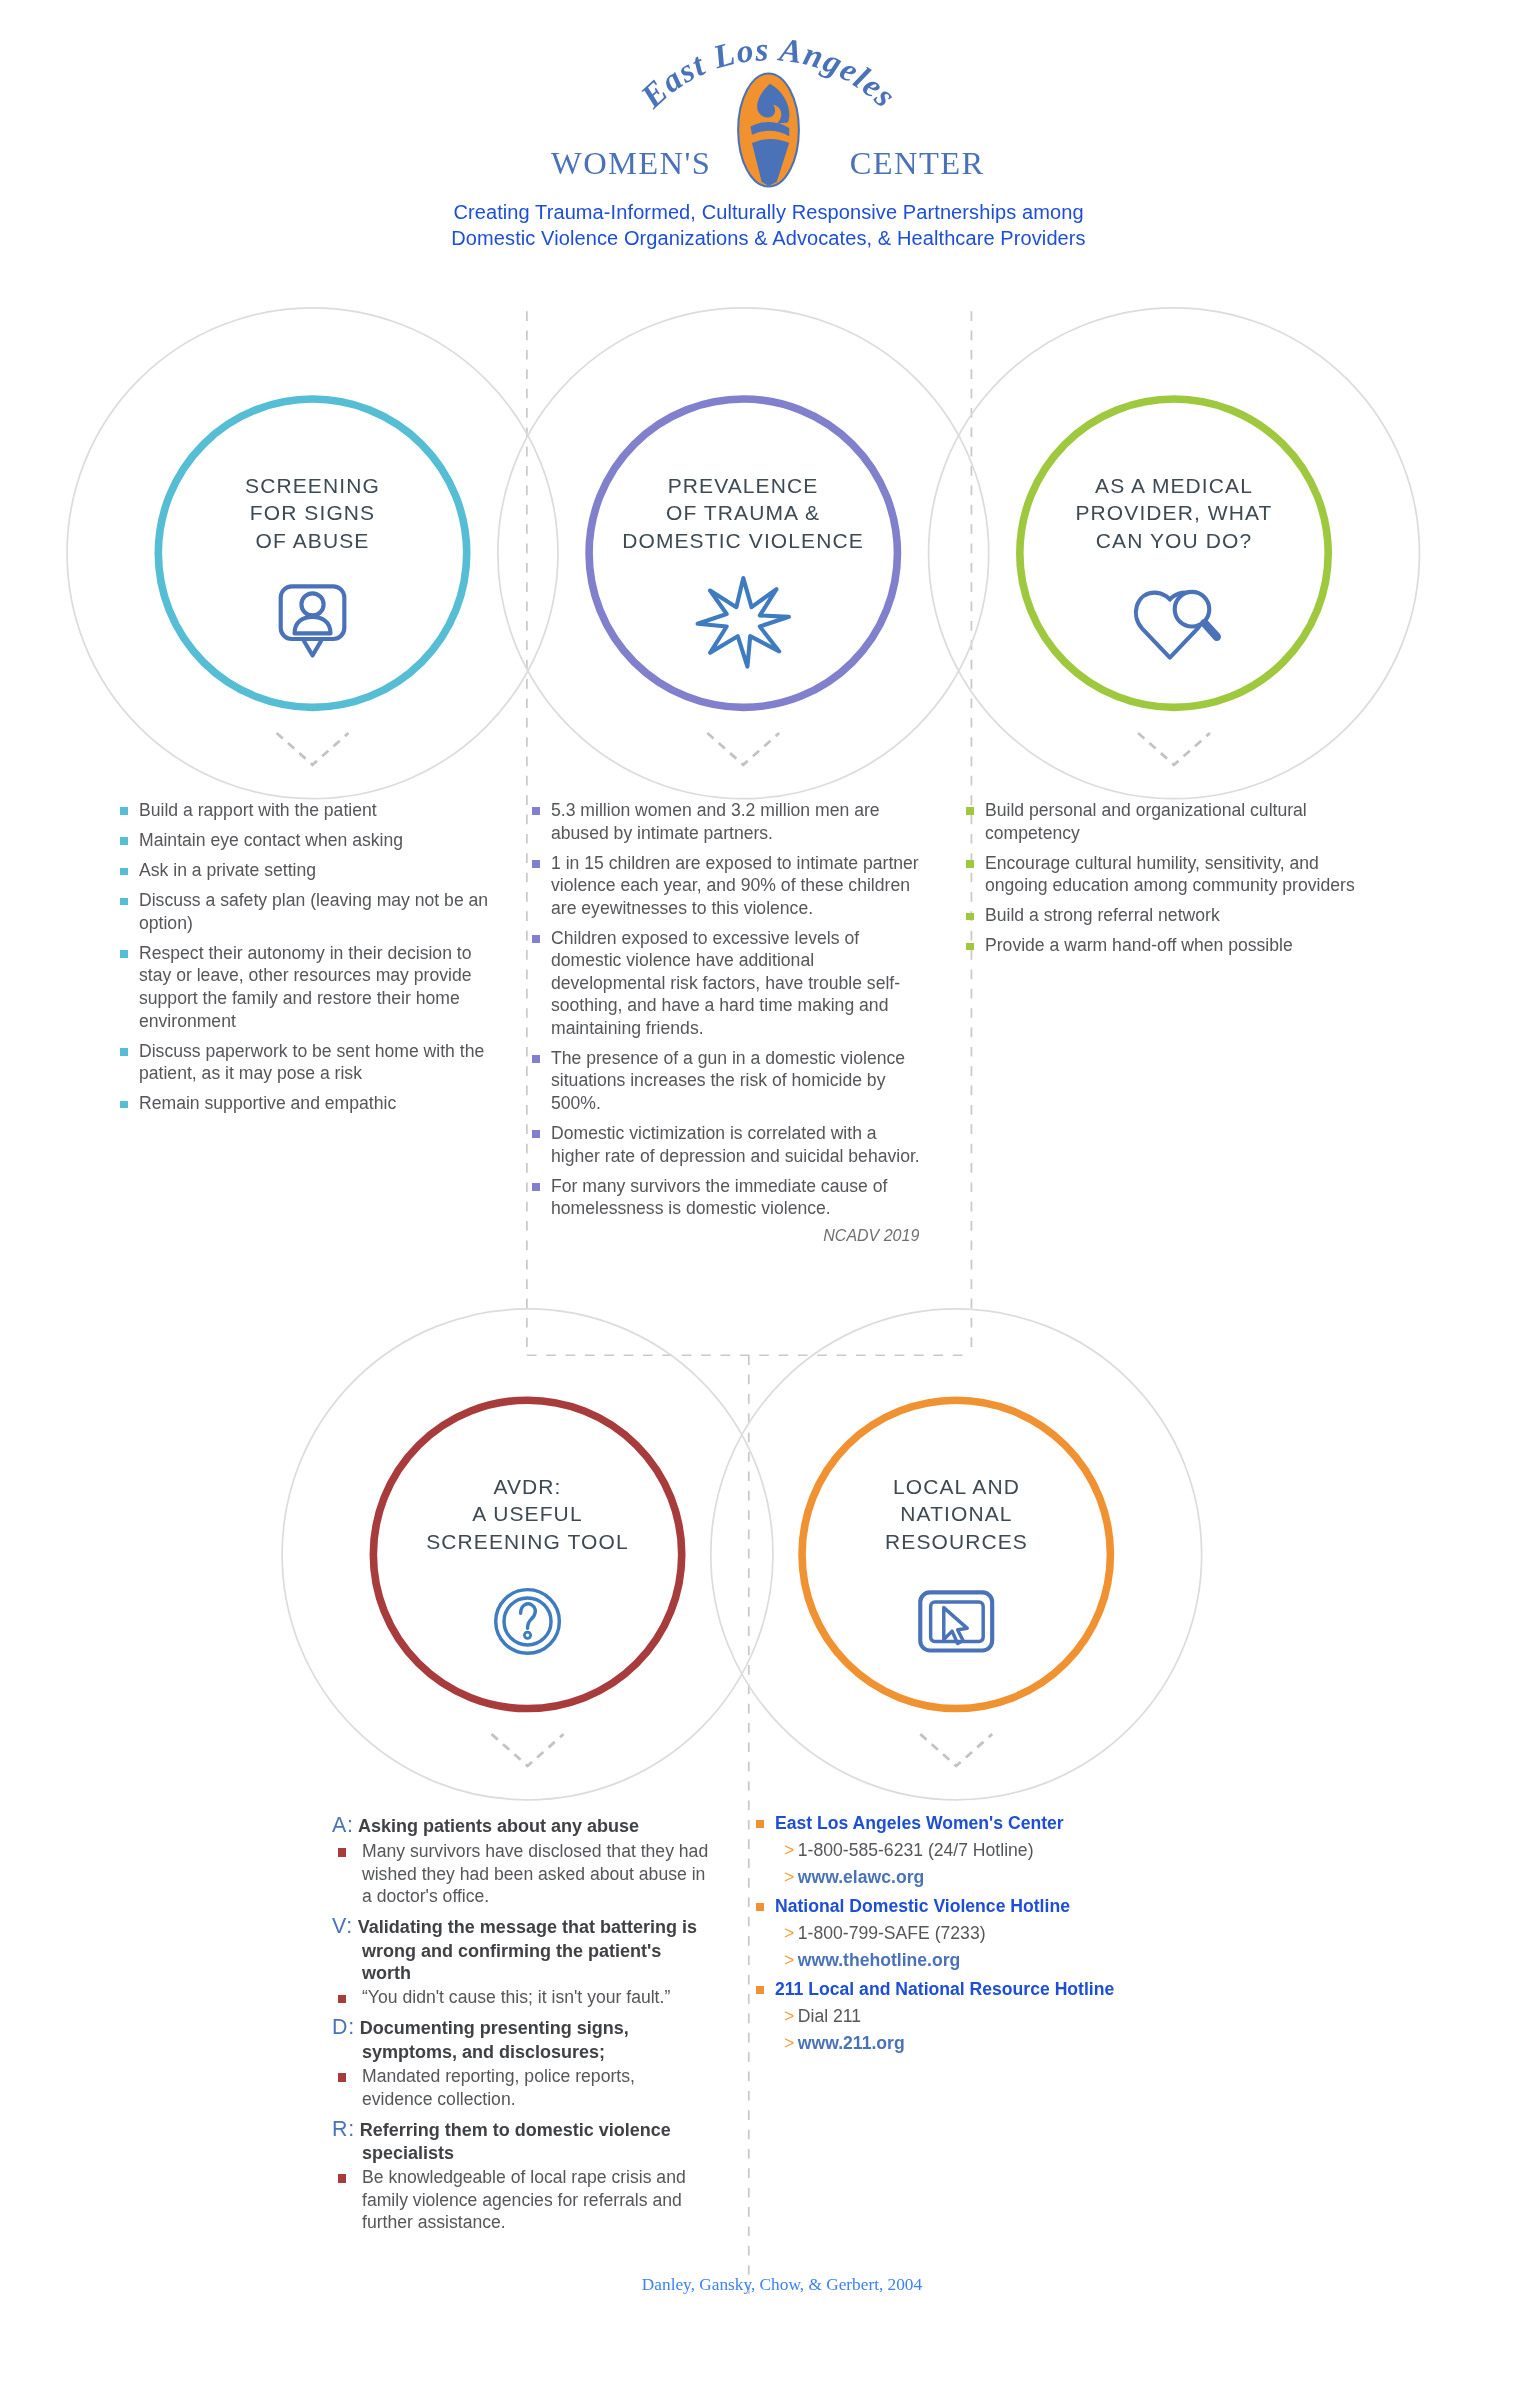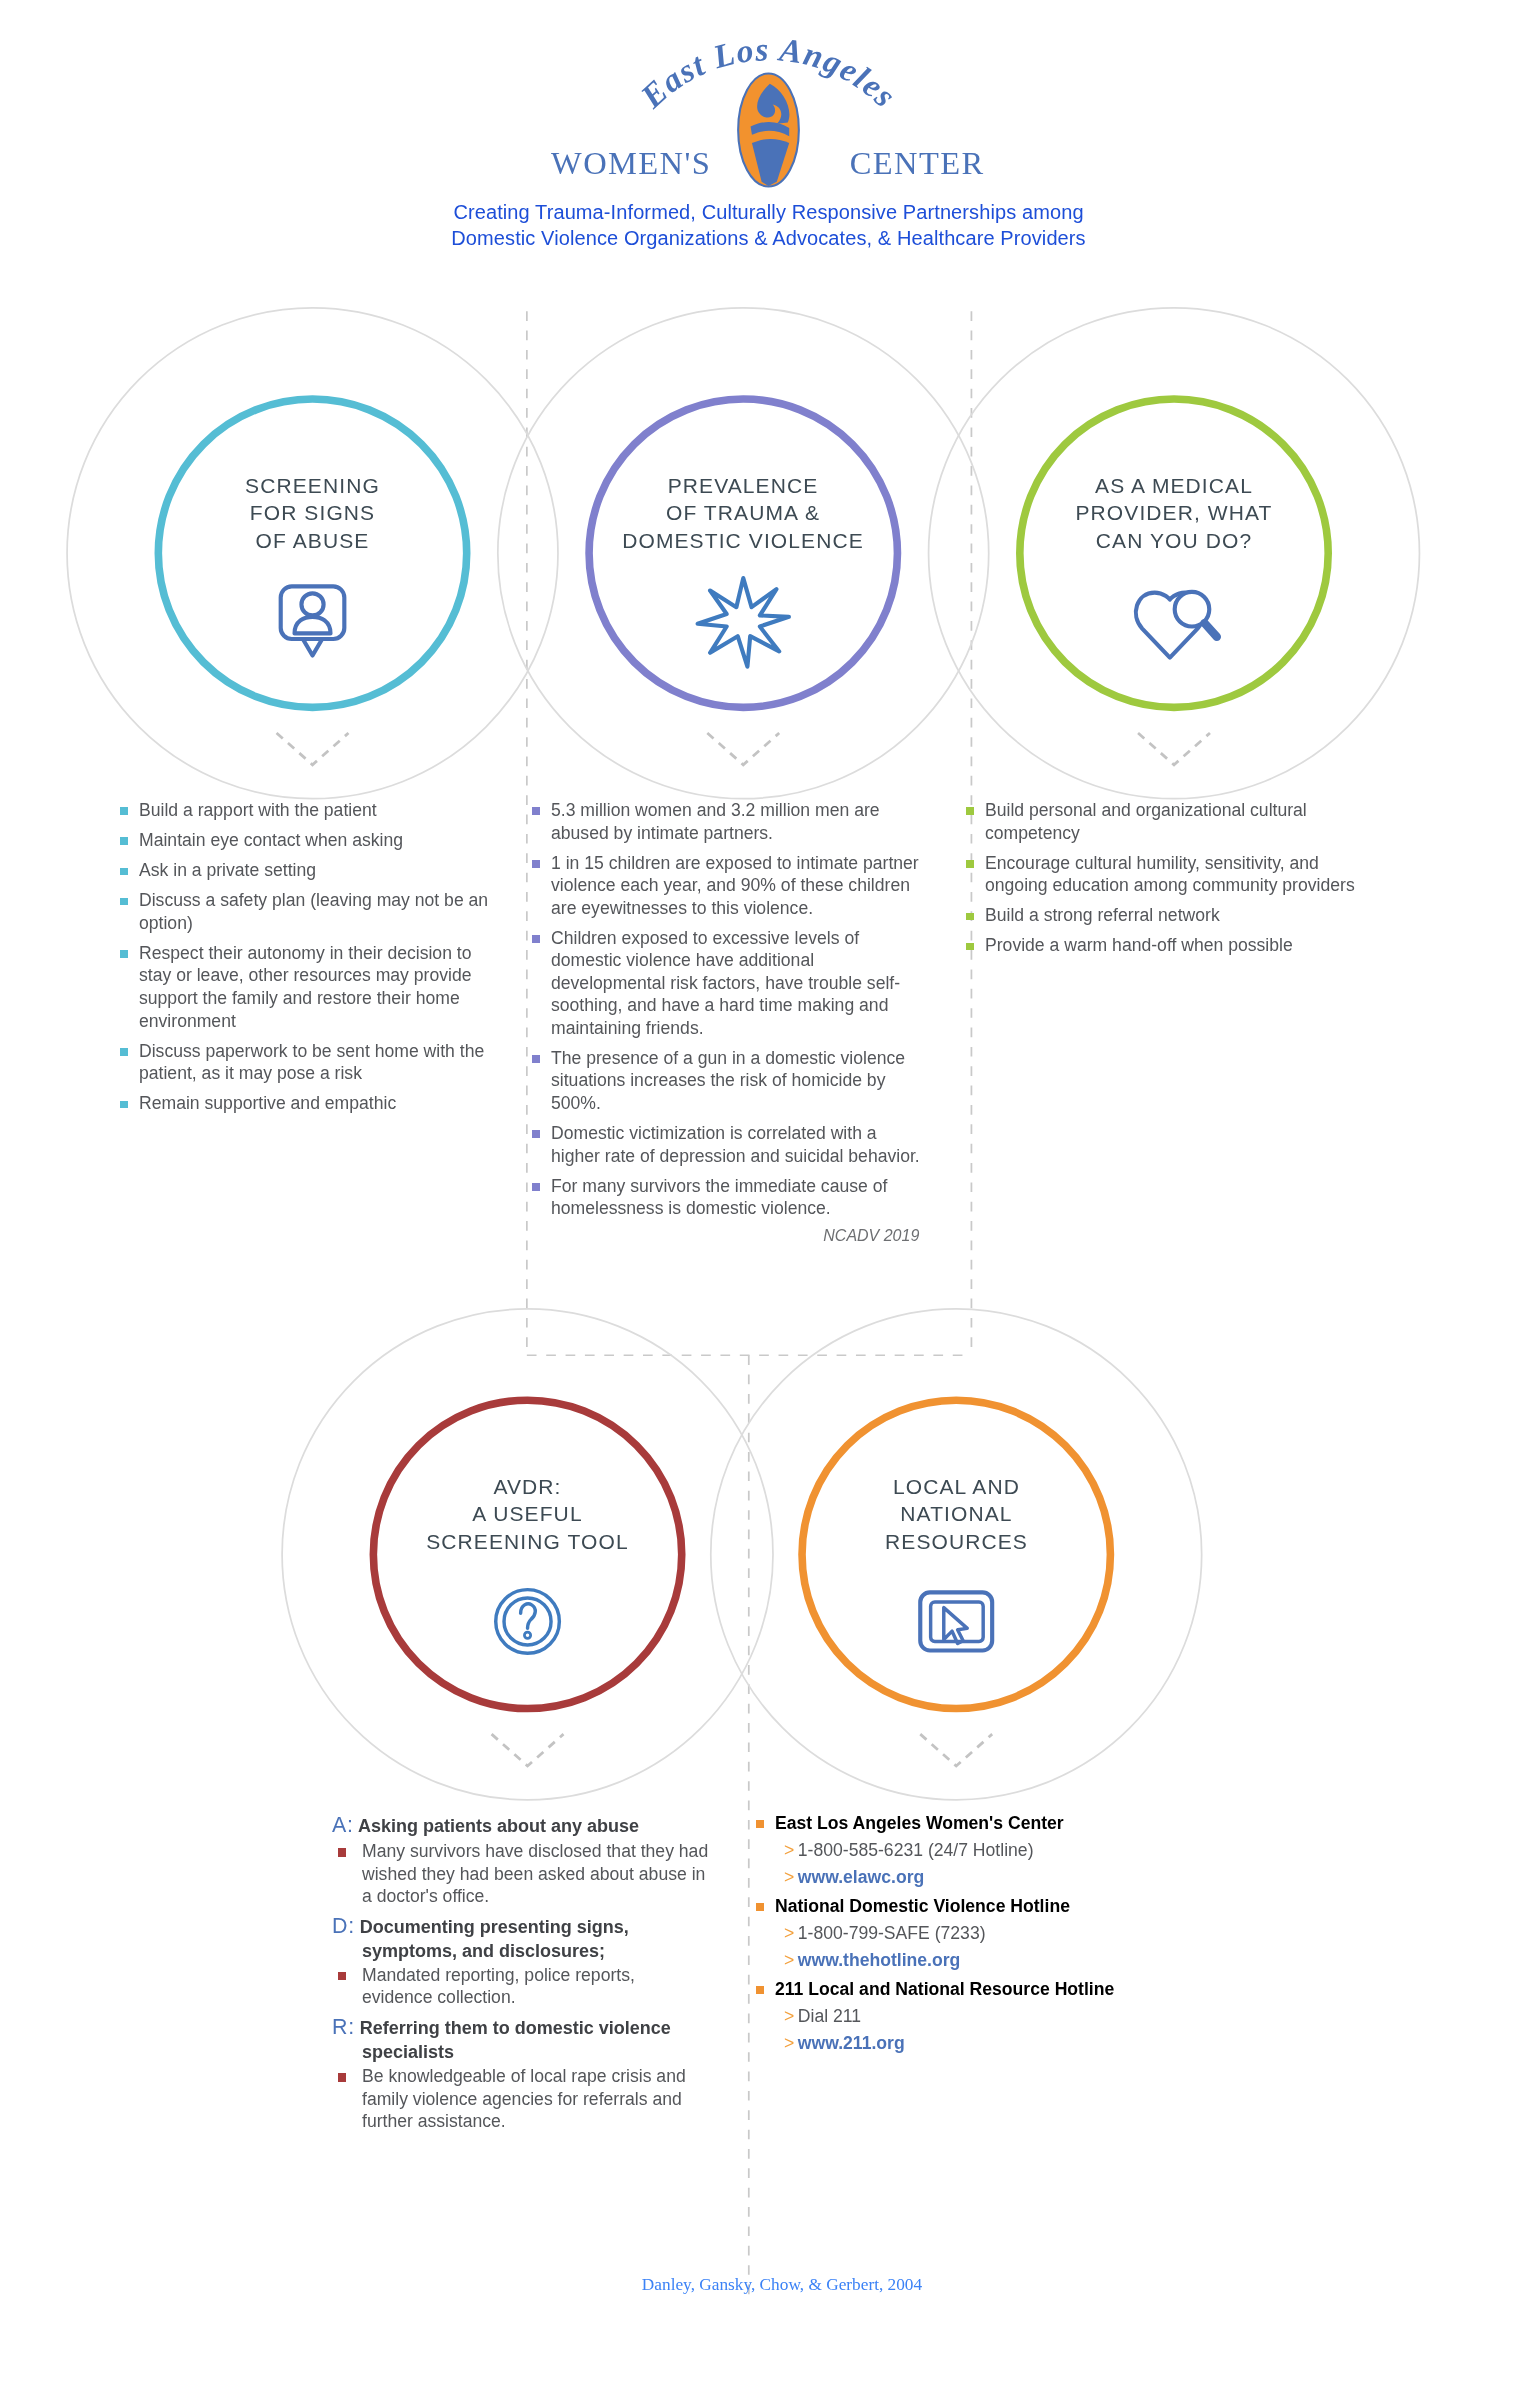--- a/index.html
+++ b/index.html
@@ -95,21 +95,21 @@
     font-size:17.6px; line-height:1.28; color:#54565a;
   }
   .avdr-sub::before {
     content:""; position:absolute; left:5.5px; top:8.3px;
     width:8.3px; height:8.3px; background:#a83b3b;
   }
 
   .res-item { margin-bottom:6.2px; }
   .res-head {
     position:relative; padding-left:23px;
-    font-size:17.6px; line-height:1.3; color:#000000; font-weight:700;
+    font-size:17.6px; line-height:1.3; color:#1d4ed8; font-weight:700;
   }
   .res-head::before {
     content:""; position:absolute; left:4.1px; top:8.3px;
     width:8.3px; height:7.6px; background:#f09231;
   }
   .res-sub {
     padding-left:32px; font-size:17.6px; line-height:1.3;
     color:#54565a; margin-top:4.1px;
   }
   .res-link { color:#4a72b8; font-weight:700; }
@@ -278,20 +278,24 @@
 </div>
 
 <div class="row2-cols">
 
   <div class="col col-4">
     <div class="avdr-item">
       <div class="avdr-head"><span class="avdr-letter">A:</span> <span>Asking patients about any abuse</span></div>
       <div class="avdr-sub">Many survivors have disclosed that they had wished they had been asked about abuse in a doctor's office.</div>
     </div>
     <div class="avdr-item">
+      <div class="avdr-head"><span class="avdr-letter">V:</span> <span>Validating the message that battering is wrong and confirming the patient's worth</span></div>
+      <div class="avdr-sub">“You didn't cause this; it isn't your fault.”</div>
+    </div>
+    <div class="avdr-item">
       <div class="avdr-head"><span class="avdr-letter">D:</span> <span>Documenting presenting signs, symptoms, and disclosures;</span></div>
       <div class="avdr-sub">Mandated reporting, police reports, evidence collection.</div>
     </div>
     <div class="avdr-item">
       <div class="avdr-head"><span class="avdr-letter">R:</span> <span>Referring them to domestic violence specialists</span></div>
       <div class="avdr-sub">Be knowledgeable of local rape crisis and family violence agencies for referrals and further assistance.</div>
     </div>
   </div>
 
   <div class="col col-5">

